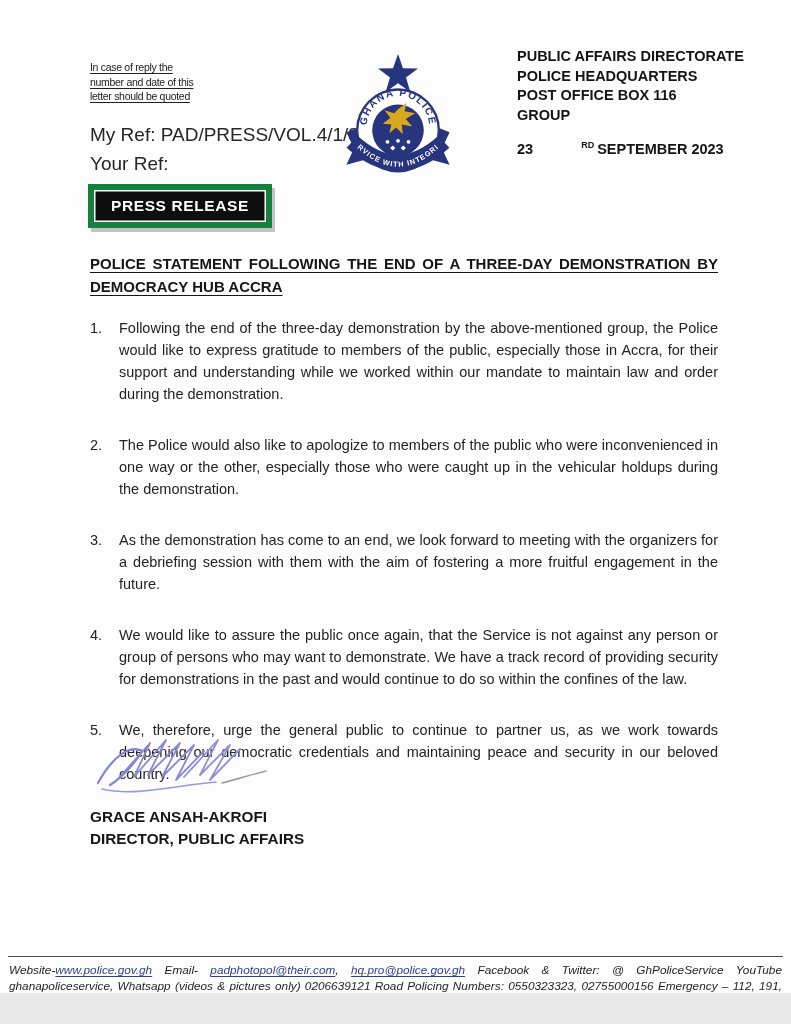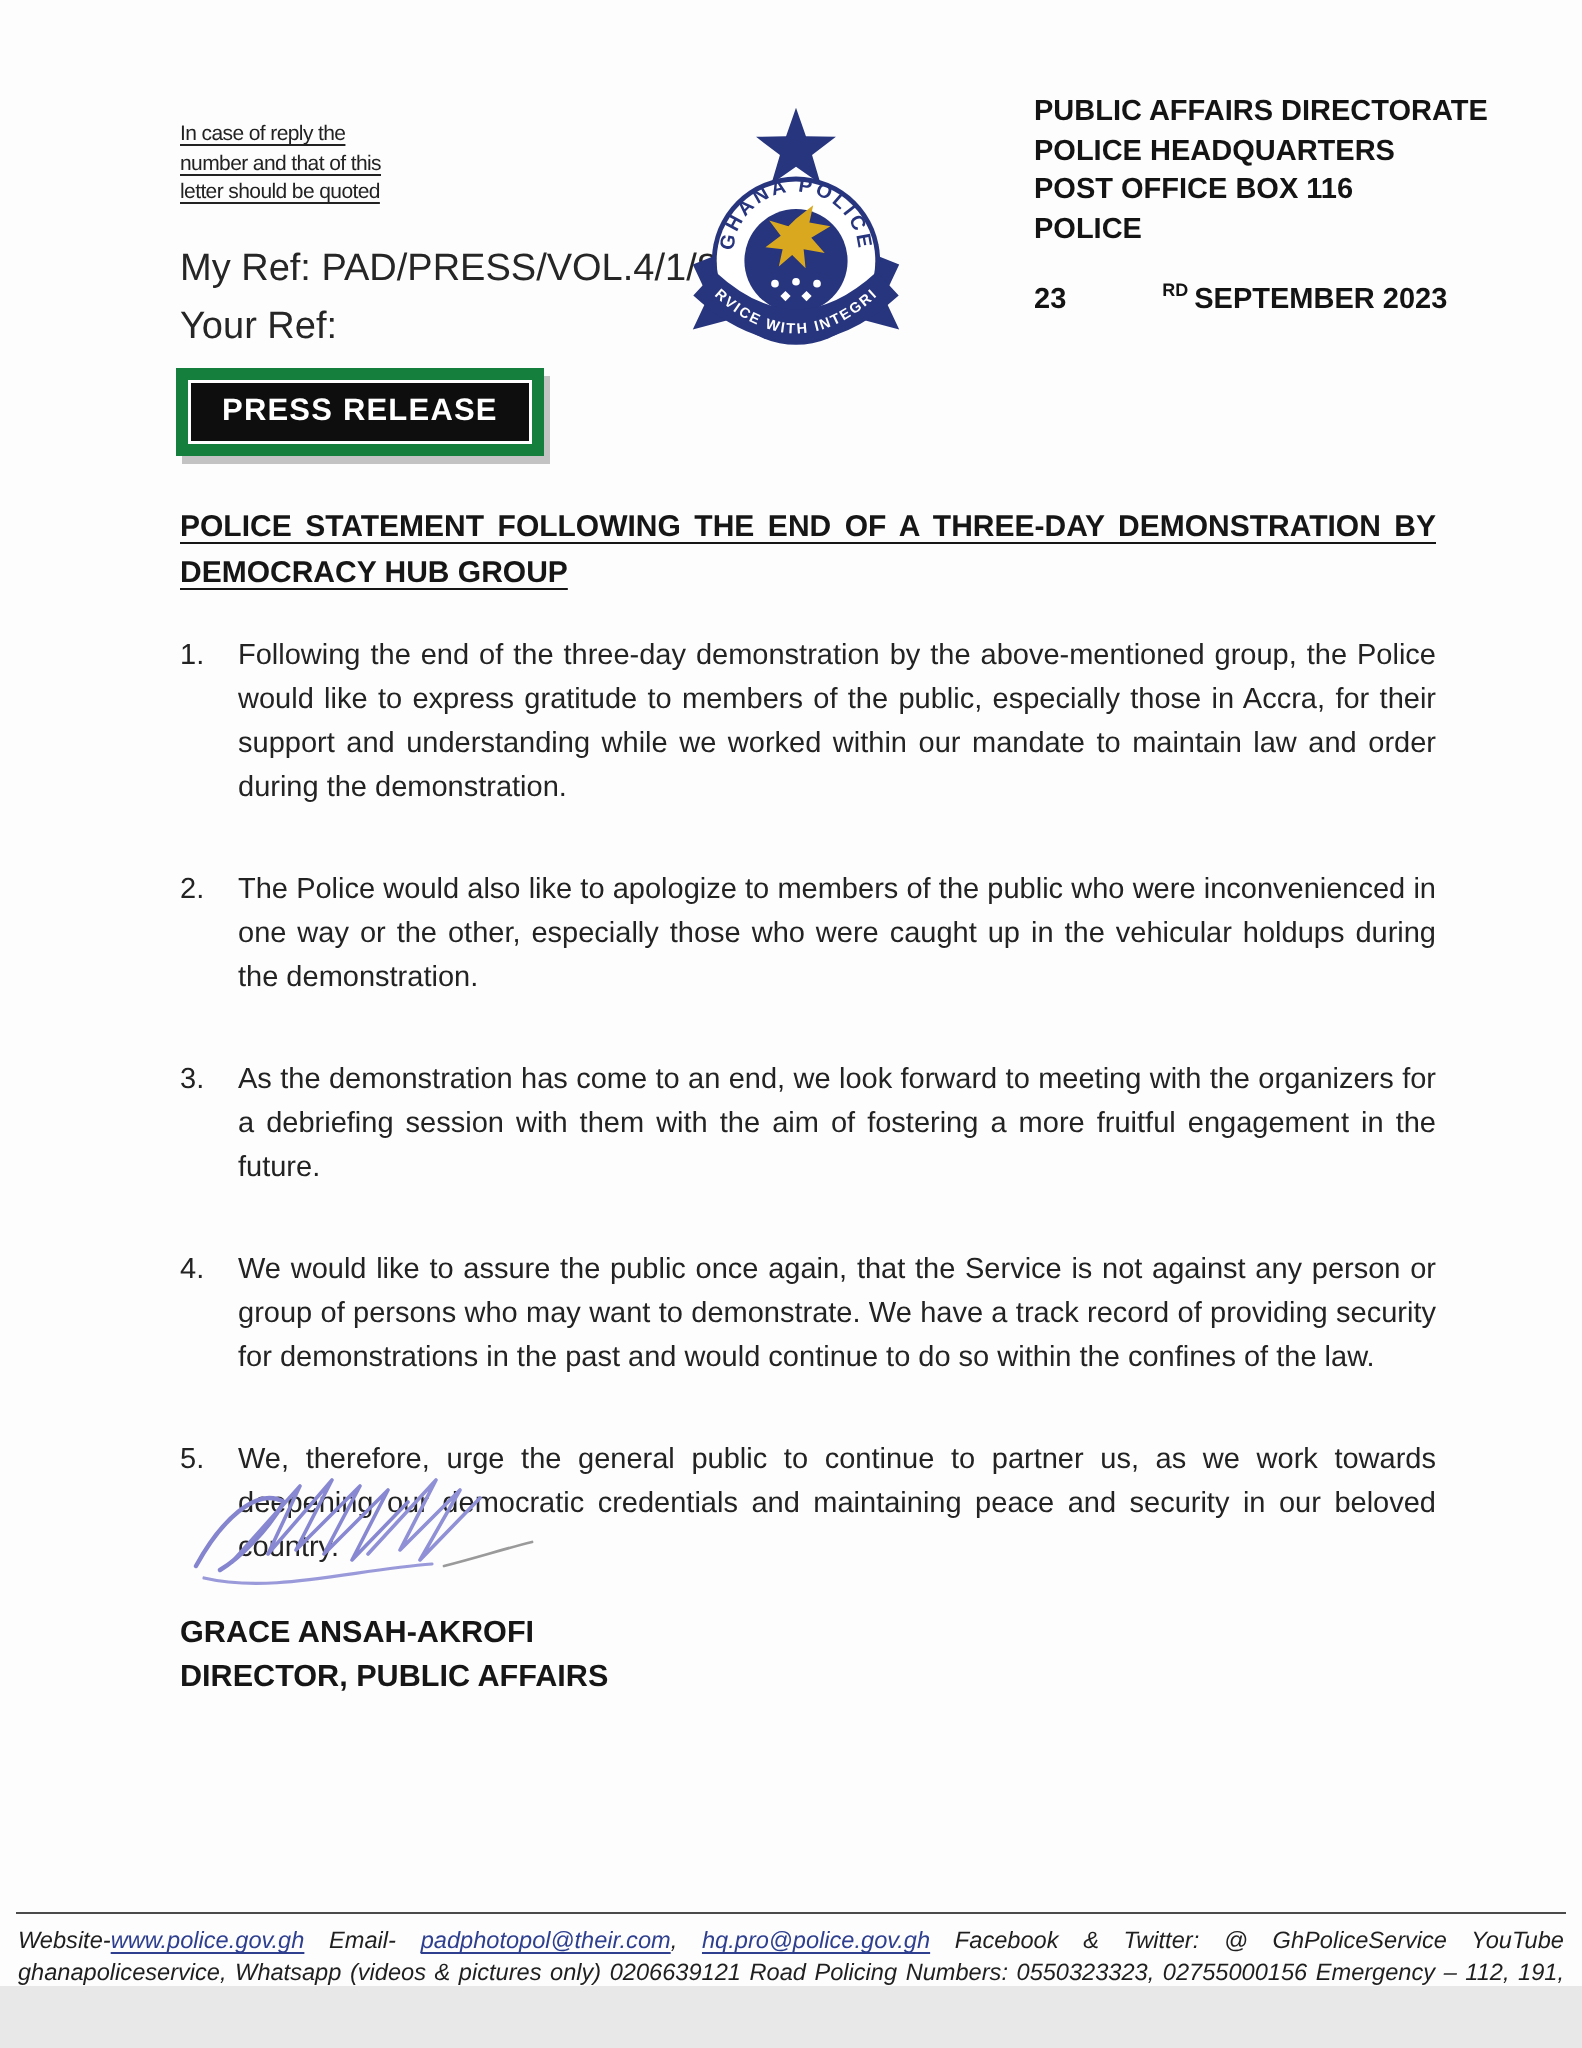--- a/index.html
+++ b/index.html
@@ -58,21 +58,21 @@
     font-size:11.8px;color:#9c4343;}
   .page-info b{color:#6e1f1f;font-style:italic;}
 </style>
 </head>
 <body>
 
 <div class="sheet">
 
   <div class="reply-note">
     <span>In case of reply the</span>
-    <span>number and that of this</span>
+    <span>number and date of this</span>
     <span>letter should be quoted</span>
   </div>
   <div class="ref myref">My Ref: PAD/PRESS/VOL.4/1/83</div>
   <div class="ref yourref">Your Ref:</div>
   <div class="press-box">PRESS RELEASE</div>
 
   <svg class="logo" viewBox="0 0 140 135" width="134" height="129" aria-hidden="true">
     <polygon points="70,2 75.2,16.9 90.9,17.2 78.4,26.7 82.9,41.8 70,32.8 57.1,41.8 61.6,26.7 49.1,17.2 64.8,16.9" fill="#27357e"></polygon>
     <polygon points="16,84 46,72 46,110 16,118 24,101" fill="#27357e"></polygon>
     <polygon points="124,84 94,72 94,110 124,118 116,101" fill="#27357e"></polygon>
@@ -95,26 +95,26 @@
     <path d="M 22,94 Q 70,138 118,94" stroke="#27357e" stroke-width="17" fill="none"></path>
     <text class="ribbon-text" text-anchor="middle">
       <textPath href="#arc-ribbon" startOffset="50%">SERVICE WITH INTEGRITY</textPath>
     </text>
   </svg>
 
   <div class="dir-block">
     <div>PUBLIC AFFAIRS DIRECTORATE</div>
     <div>POLICE HEADQUARTERS</div>
     <div>POST OFFICE BOX 116</div>
-    <div>POLICE</div>
+    <div>GROUP</div>
   </div>
   <div class="date-line"><span>23</span><sup>RD</sup><span class="date-rest">SEPTEMBER 2023</span></div>
 
   <div class="content">
-    <p class="doc-title">POLICE STATEMENT FOLLOWING THE END OF A THREE-DAY DEMONSTRATION BY DEMOCRACY HUB GROUP</p>
+    <p class="doc-title">POLICE STATEMENT FOLLOWING THE END OF A THREE-DAY DEMONSTRATION BY DEMOCRACY HUB ACCRA</p>
 
     <div class="item">
       <span class="num">1.</span>
       <div class="txt">Following the end of the three-day demonstration by the above-mentioned group, the Police would like to express gratitude to members of the public, especially those in Accra, for their support and understanding while we worked within our mandate to maintain law and order during the demonstration.</div>
     </div>
     <div class="item">
       <span class="num">2.</span>
       <div class="txt">The Police would also like to apologize to members of the public who were inconvenienced in one way or the other, especially those who were caught up in the vehicular holdups during the demonstration.</div>
     </div>
     <div class="item">

